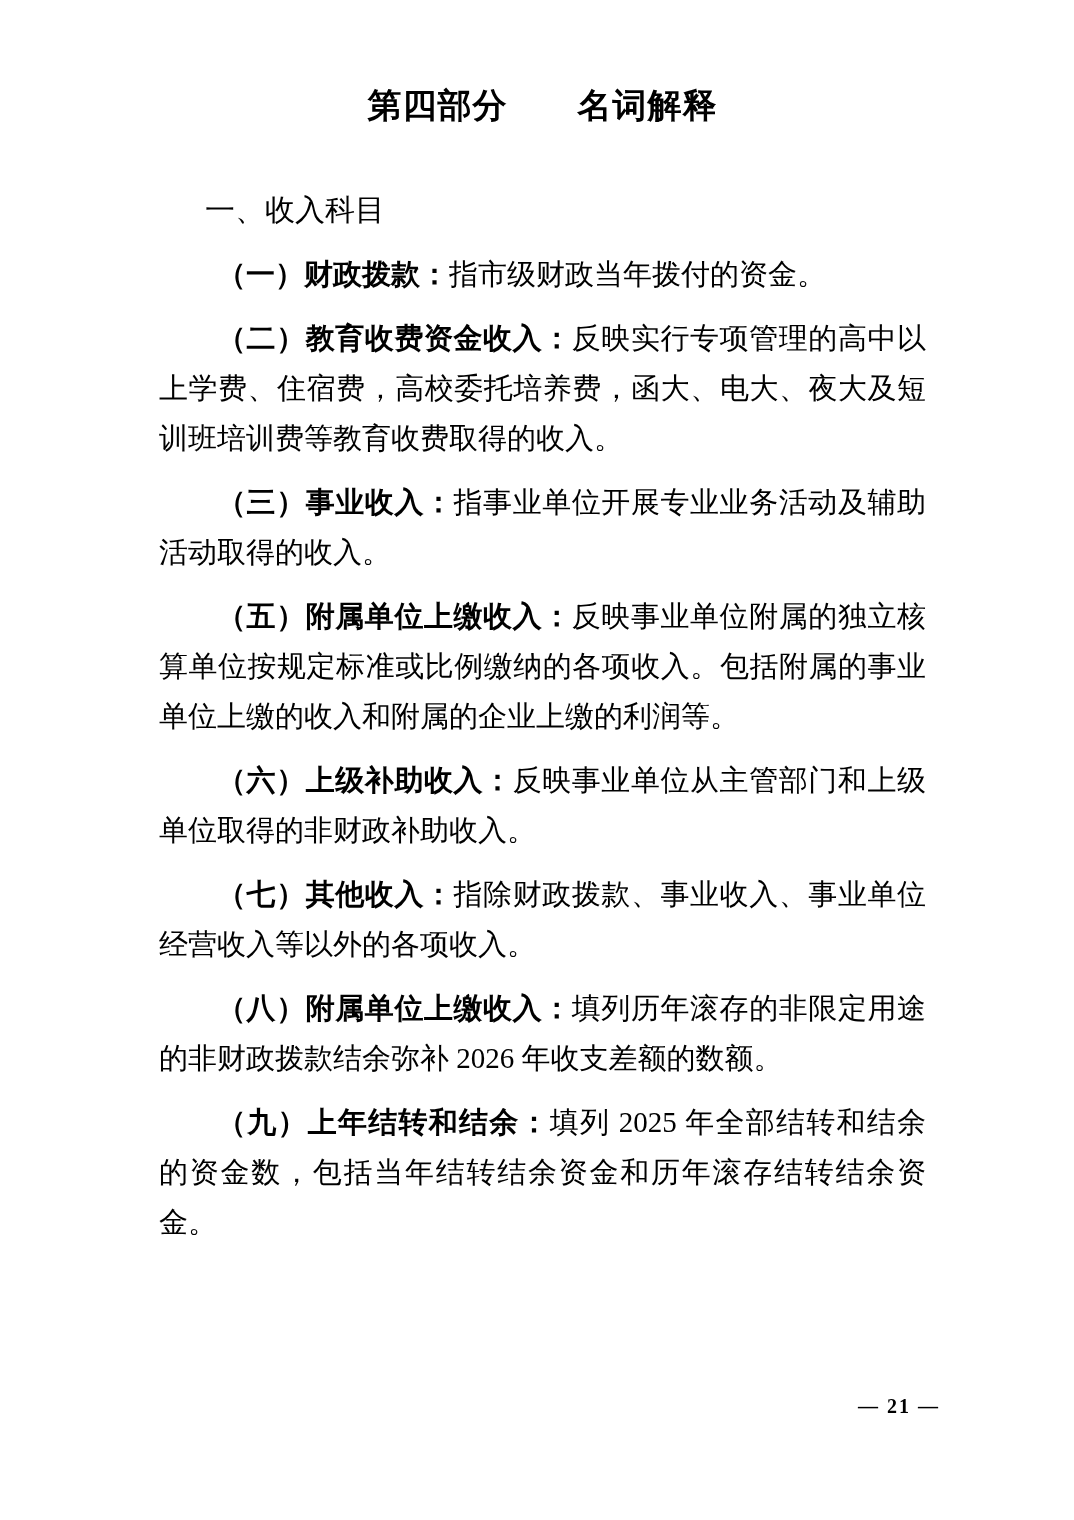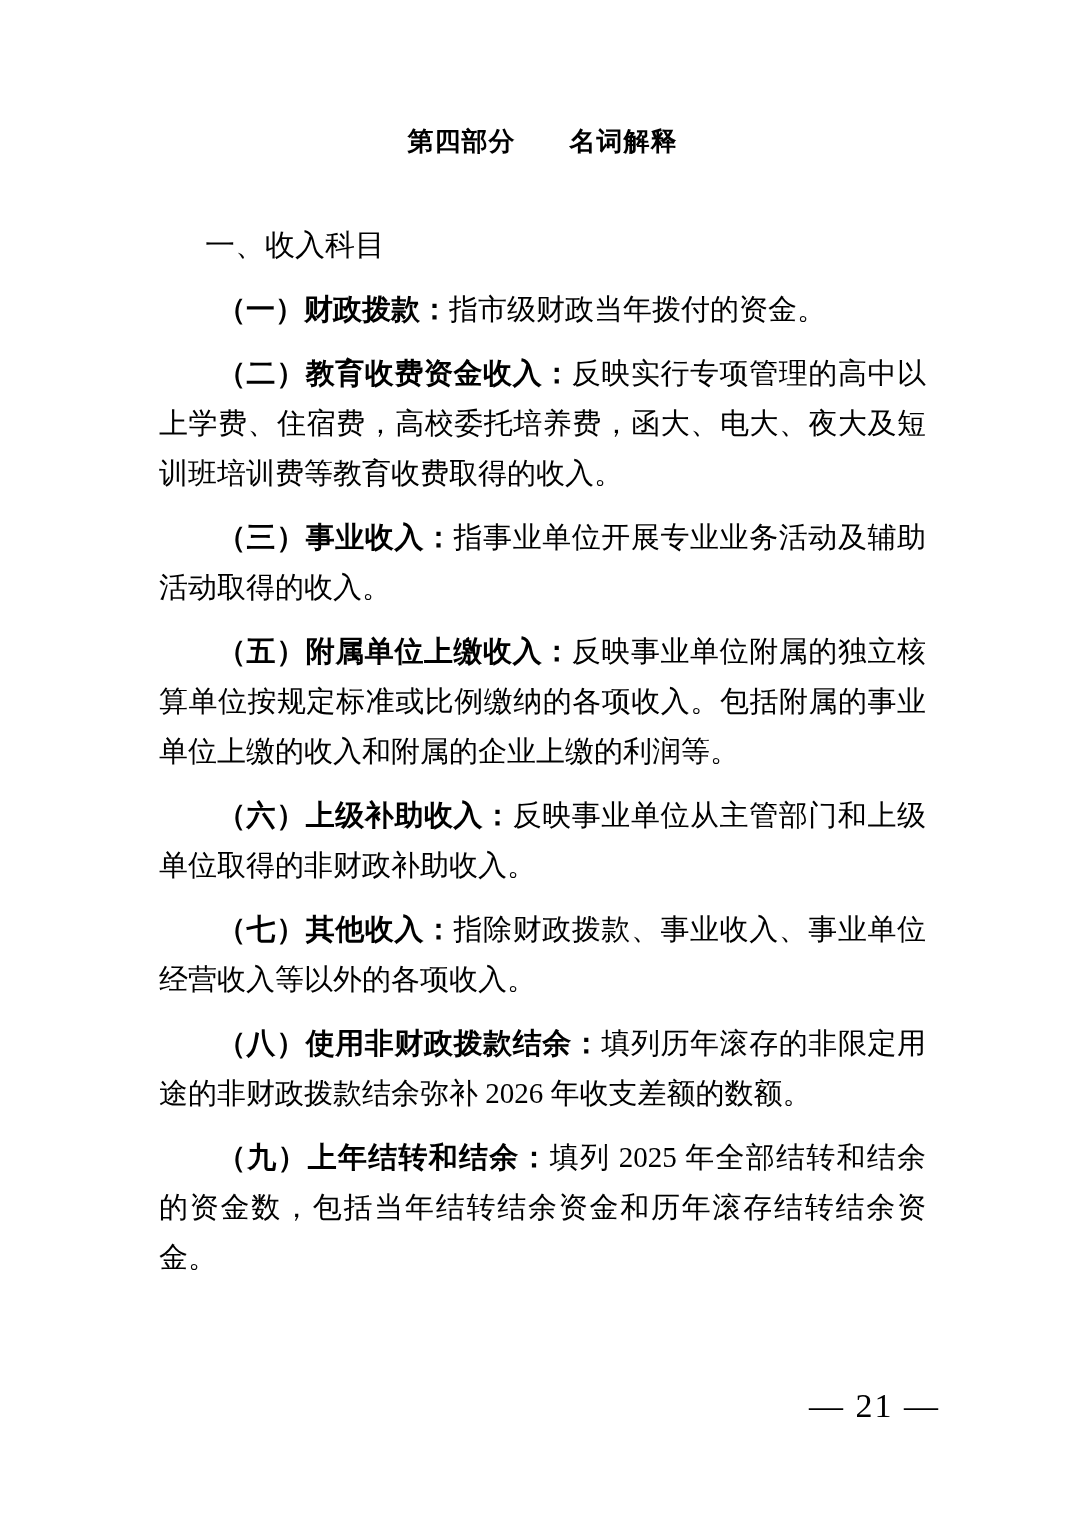--- a/index.html
+++ b/index.html
@@ -16,27 +16,27 @@
     overflow: hidden;
   }
   .page {
     position: absolute;
     left: 0; top: 0; right: 0; bottom: 0;
     padding: 0 134px 0 145px;
     box-sizing: border-box;
   }
   .doc-title {
     margin: 0;
-    padding-top: 118px;
+    padding-top: 83px;
     text-align: center;
-    font-size: 26px;
+    font-size: 34px;
     line-height: 46px;
     font-weight: bold;
     letter-spacing: 1px;
-    font-family: Liberation Sans, sans-serif;
+    font-family: Liberation Serif, serif;
   }
   .section-heading {
     margin: 56px 0 0 0;
     font-size: 30px;
     line-height: 50px;
     font-weight: normal;
     text-indent: 2em;
     font-family: "Liberation Sans", "DejaVu Sans", sans-serif;
   }
   .body-text {
@@ -49,23 +49,24 @@
     text-align: justify;
     text-indent: 2em;
   }
   .term {
     font-weight: bold;
   }
   .page-number {
     position: absolute;
     top: 1390px;
     right: 134px;
-    font-size: 34px;
+    font-size: 20px;
     line-height: 32px;
     letter-spacing: 2px;
+    font-weight: bold;
   }
 </style>
 </head>
 <body>
 
 <div class="page">
 
   <h1 class="doc-title">第四部分　　名词解释</h1>
 
   <h2 class="section-heading">一、收入科目</h2>
@@ -78,21 +79,21 @@
 
     <p class="para"><span class="term">（三）事业收入：</span><span>指事业单位开展专业业务活动及辅助活动取得的收入。</span></p>
 
 
     <p class="para"><span class="term">（五）附属单位上缴收入：</span><span>反映事业单位附属的独立核算单位按规定标准或比例缴纳的各项收入。包括附属的事业单位上缴的收入和附属的企业上缴的利润等。</span></p>
 
     <p class="para"><span class="term">（六）上级补助收入：</span><span>反映事业单位从主管部门和上级单位取得的非财政补助收入。</span></p>
 
     <p class="para"><span class="term">（七）其他收入：</span><span>指除财政拨款、事业收入、事业单位经营收入等以外的各项收入。</span></p>
 
-    <p class="para"><span class="term">（八）使用非财政拨款结余：</span><span>填列历年滚存的非限定用途的非财政拨款结余弥补 2026 年收支差额的数额。</span></p>
+    <p class="para"><span class="term">（八）附属单位上缴收入：</span><span>填列历年滚存的非限定用途的非财政拨款结余弥补 2026 年收支差额的数额。</span></p>
 
     <p class="para"><span class="term">（九）上年结转和结余：</span><span>填列 2025 年全部结转和结余的资金数，包括当年结转结余资金和历年滚存结转结余资金。</span></p>
 
   </div>
 
   <div class="page-number">— 21 —</div>
 
 </div>
 
 </body></html>

